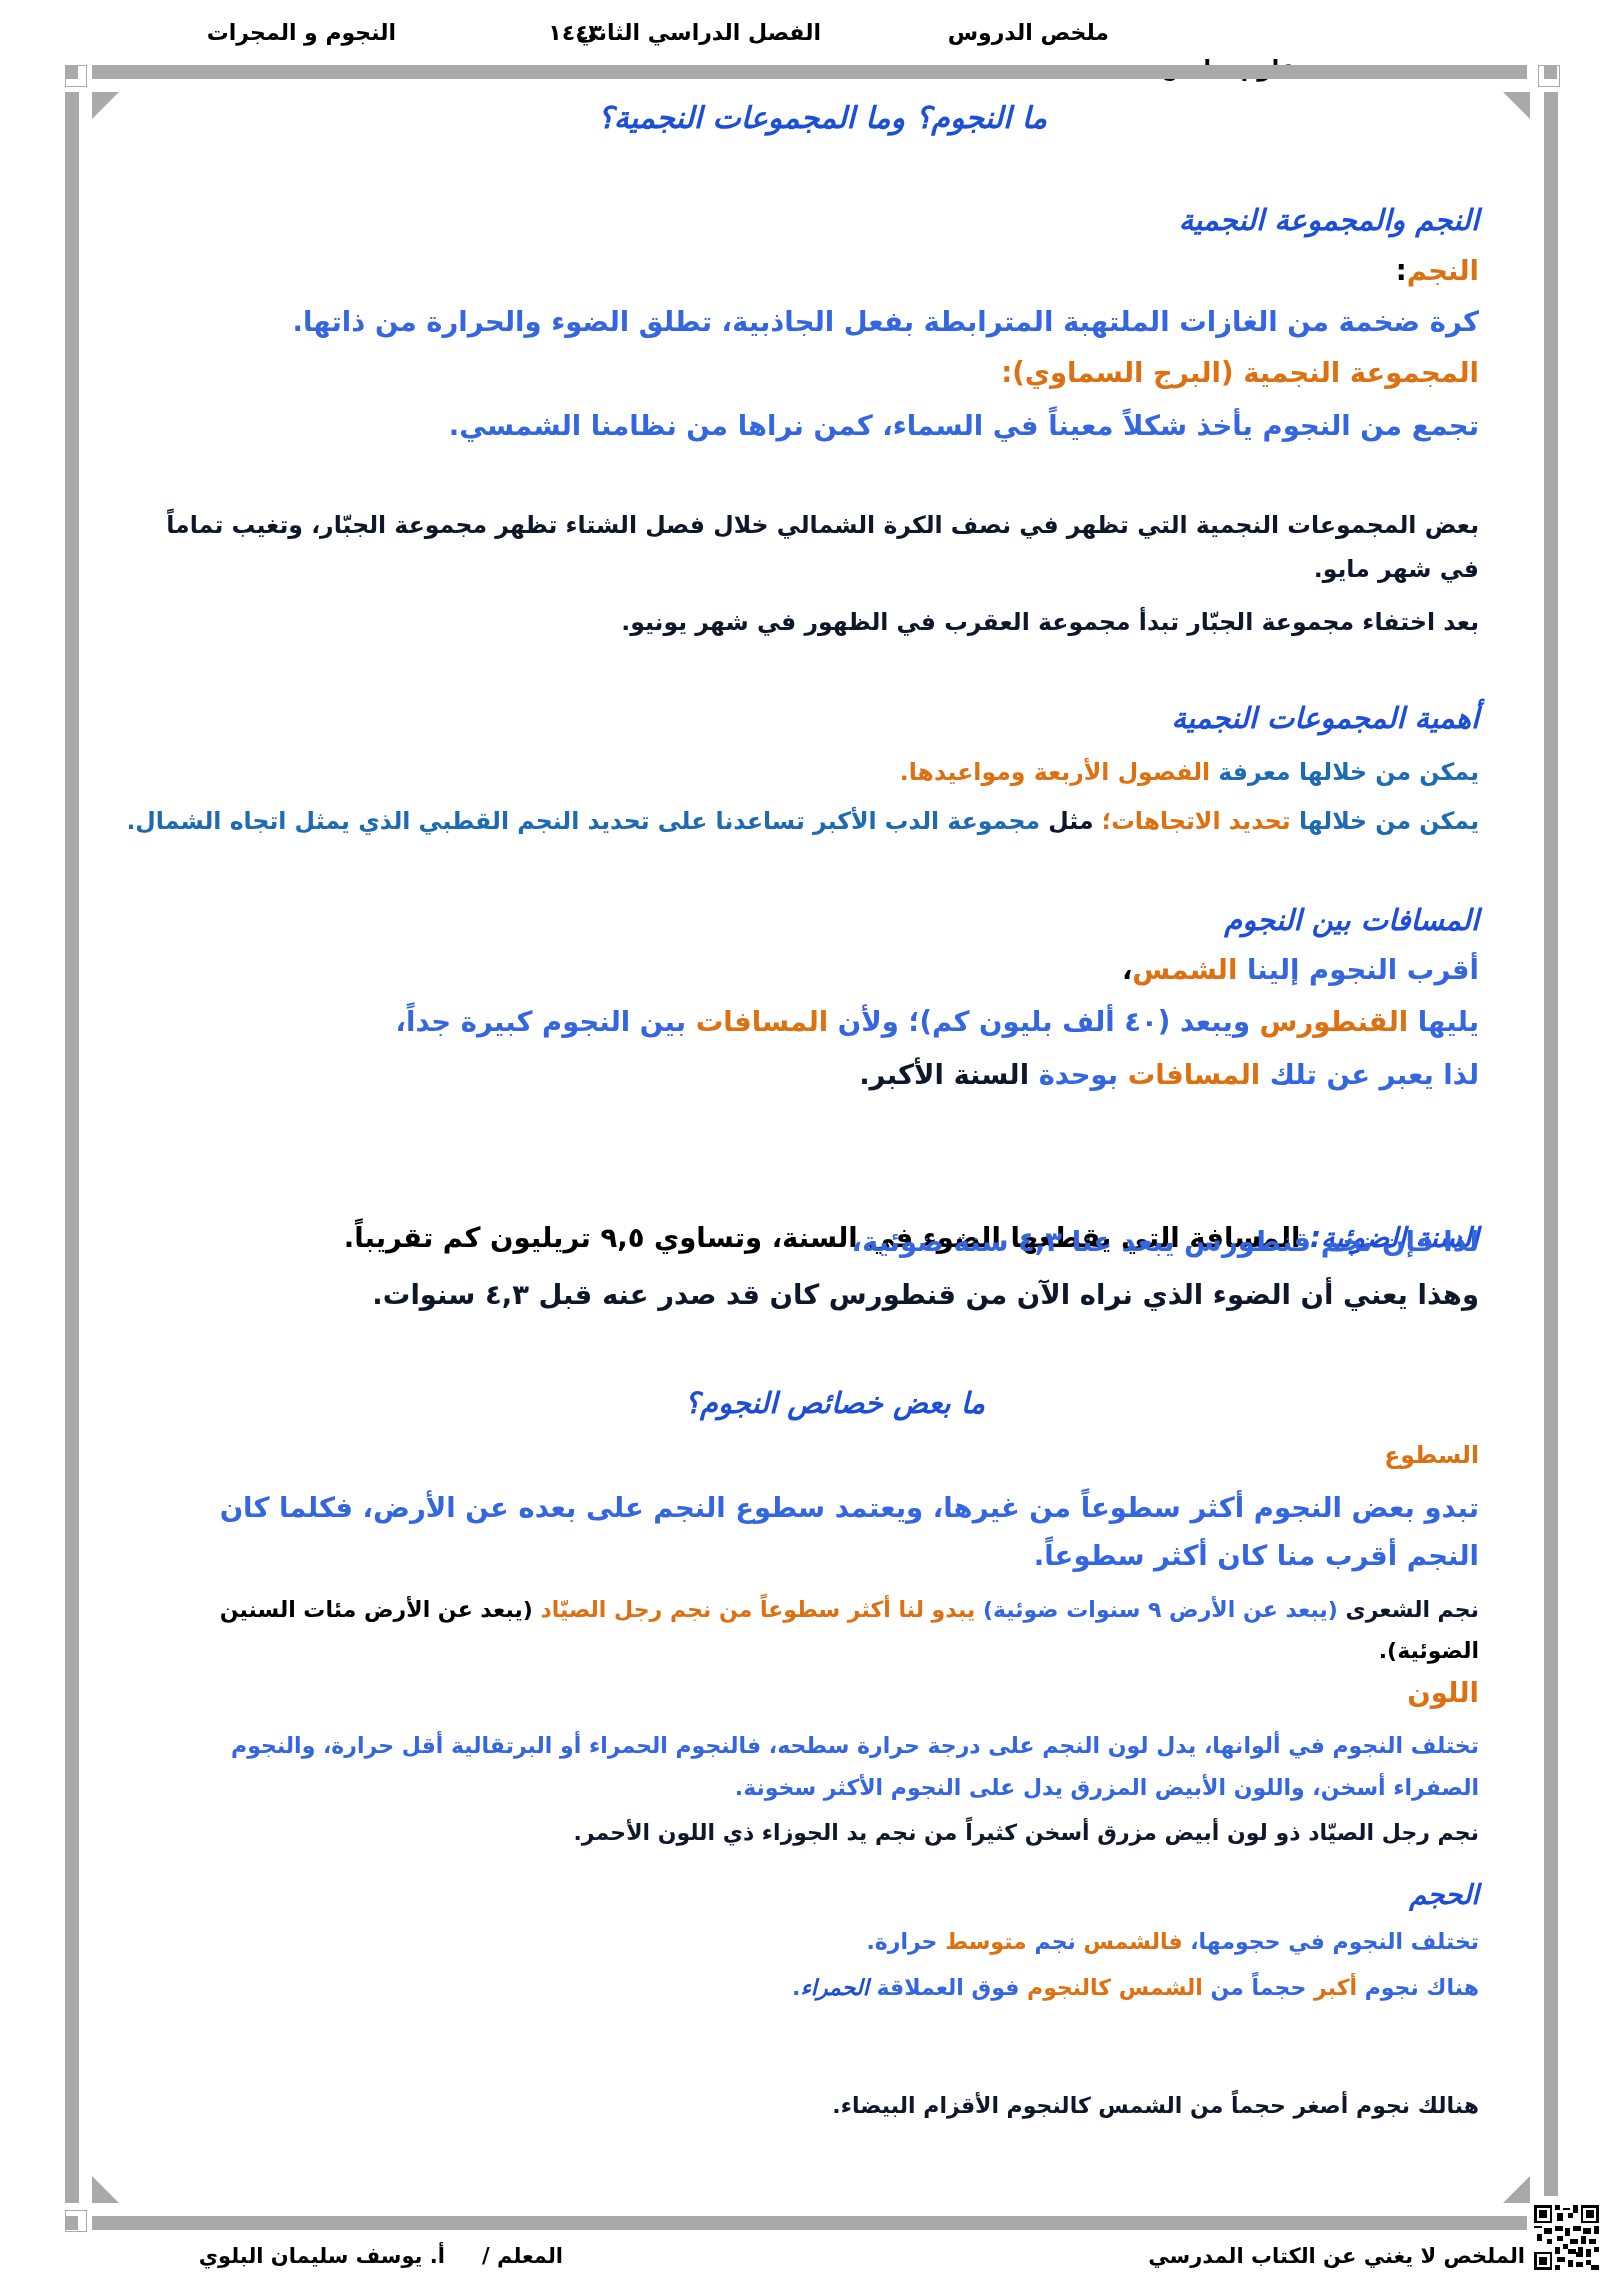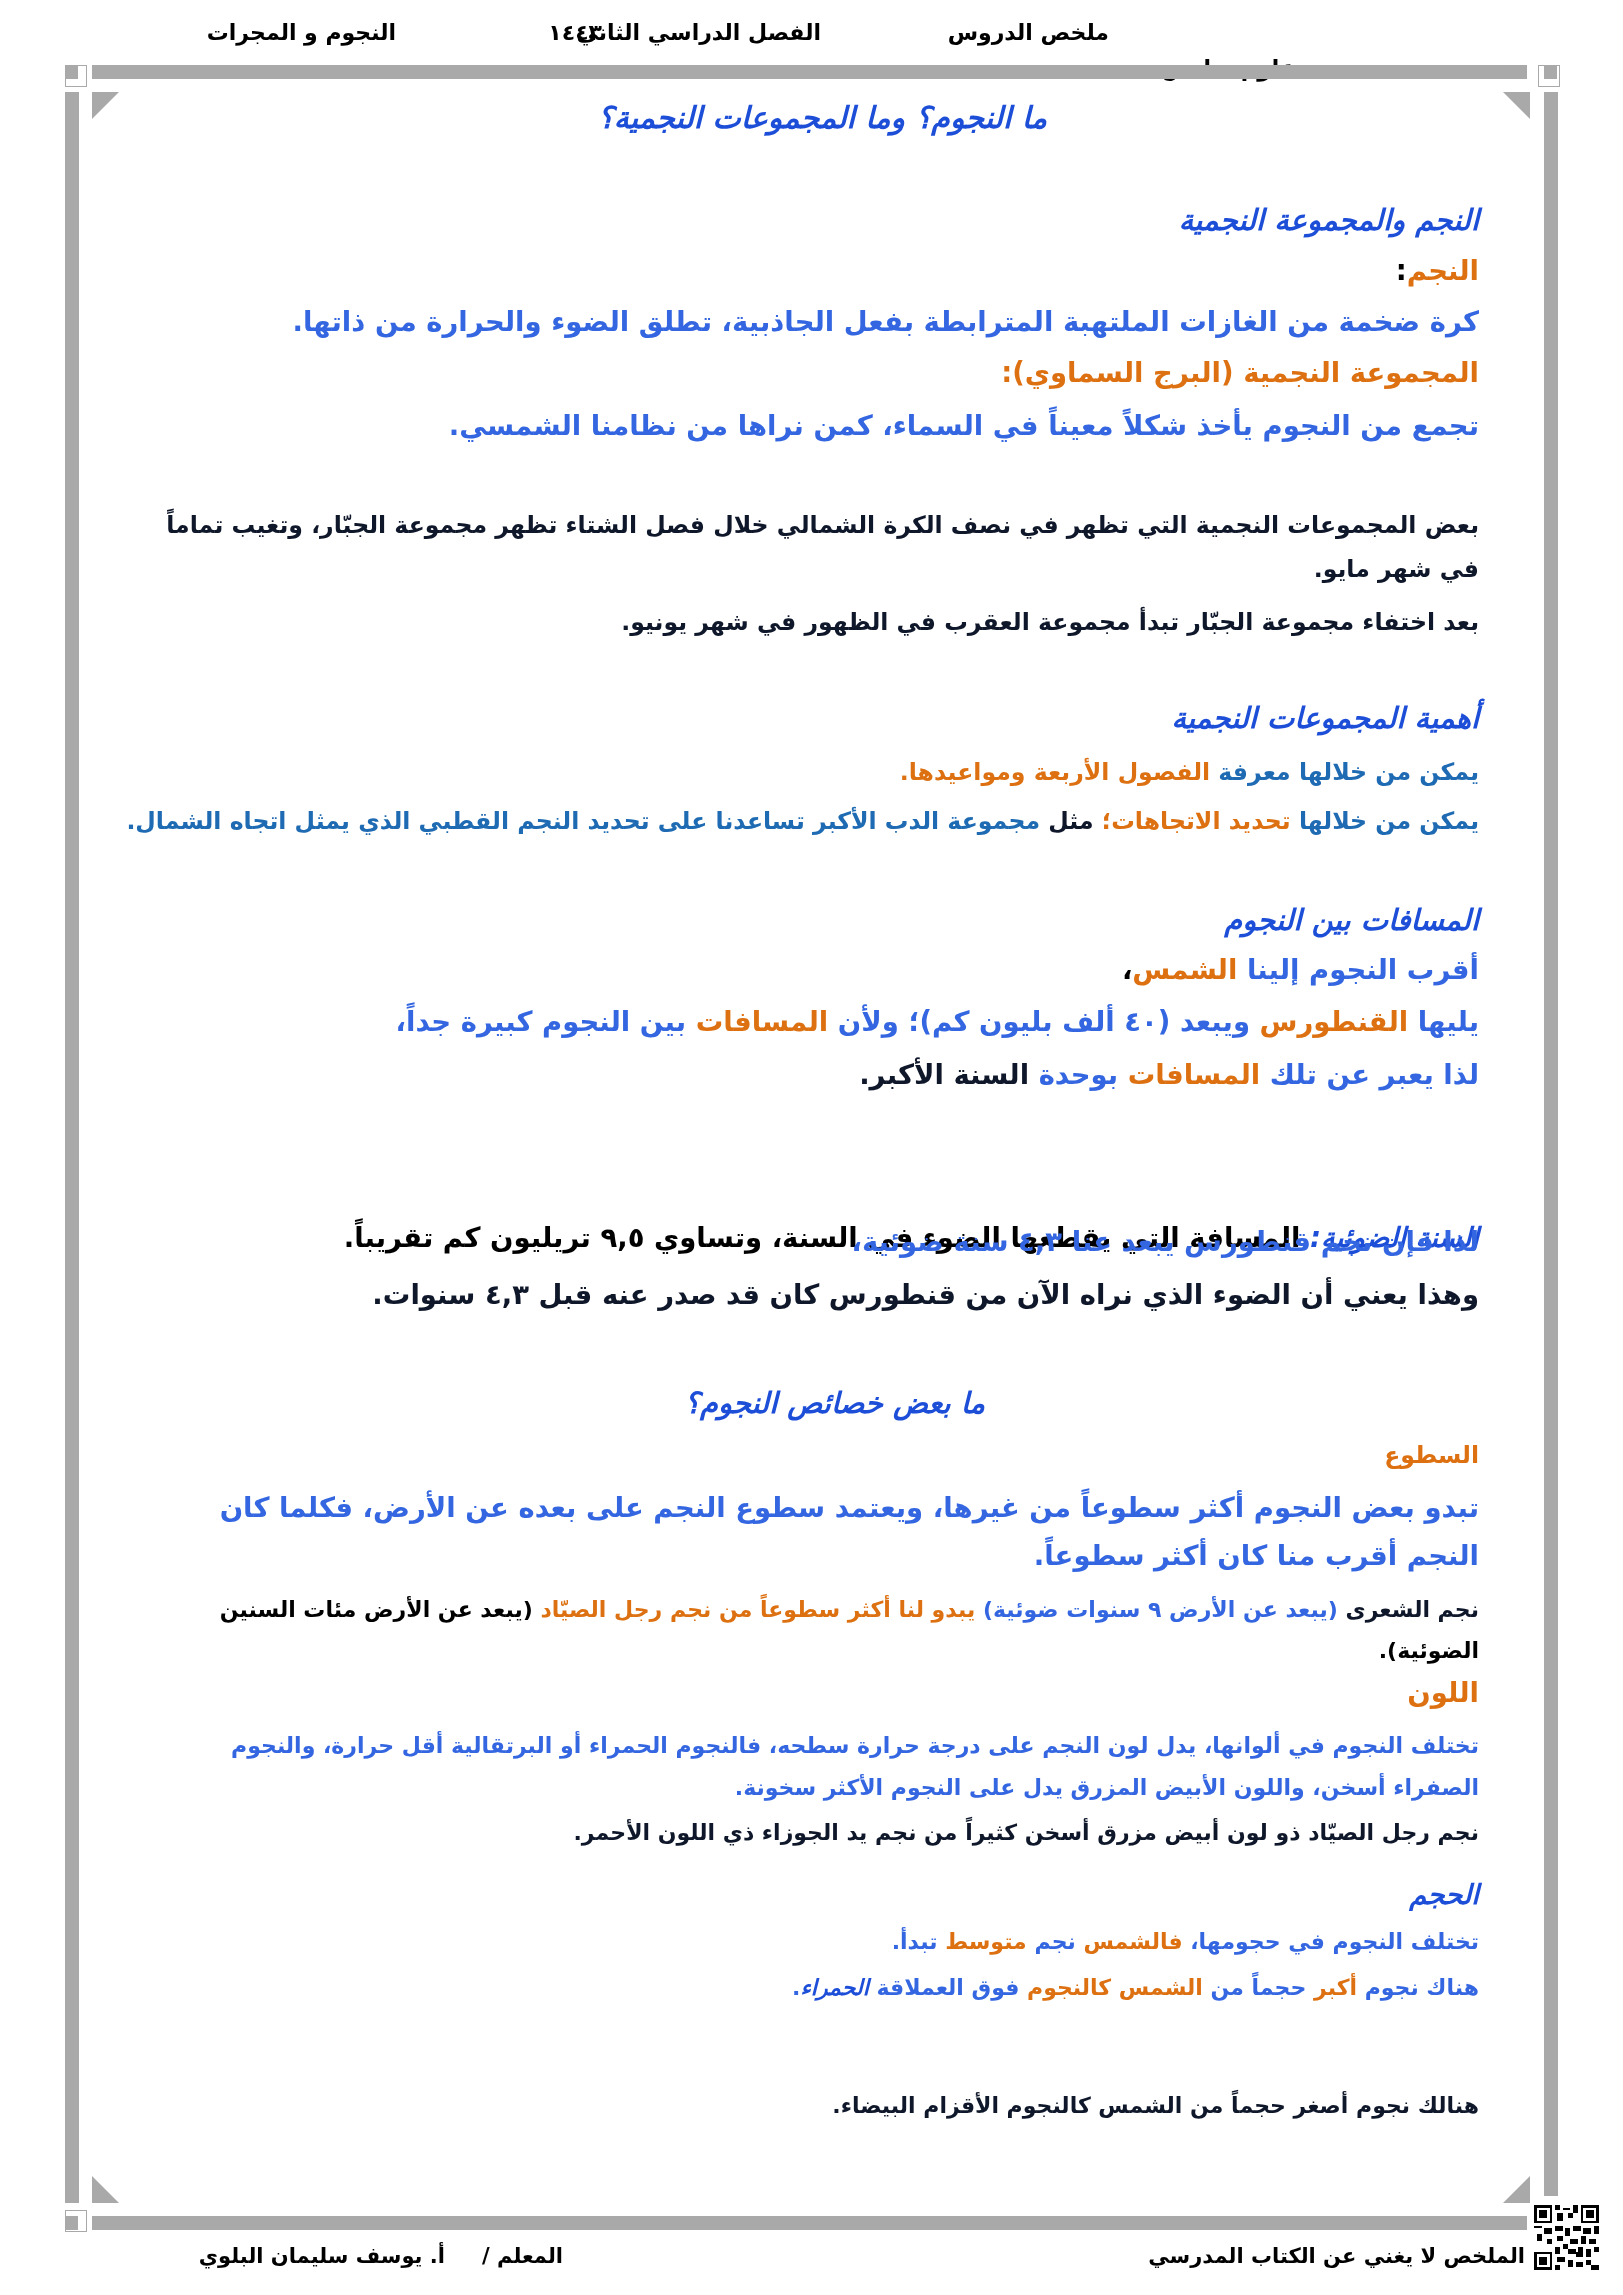--- a/index.html
+++ b/index.html
@@ -138,21 +138,21 @@
 
   <div class="blk h-sub c-orange" style="top:1584px; right:13px;">اللون</div>
 
   <div class="blk t-sm c-blue wrap" style="top:1633px; right:13px; width:1328px; line-height:1.9;">تختلف النجوم في ألوانها، يدل لون النجم على درجة حرارة سطحه، فالنجوم الحمراء أو البرتقالية أقل حرارة، والنجوم الصفراء أسخن، واللون الأبيض المزرق يدل على النجوم الأكثر سخونة.</div>
 
   <div class="blk t-sm c-green" style="top:1728px; right:13px;">نجم رجل الصيّاد ذو لون أبيض مزرق أسخن كثيراً من نجم يد الجوزاء ذي اللون الأحمر.</div>
 
   <div class="blk h-sub c-red" style="top:1777px; right:13px;margin-top:9px;">الحجم</div>
 
   <div class="blk t-sm" style="top:1837px; right:13px;">
-    <span class="c-blue">تختلف النجوم في حجومها، </span><span class="c-orange">فالشمس</span><span class="c-blue"> نجم </span><span class="c-orange">متوسط</span><span class="c-blue"> تبدأ.</span>
+    <span class="c-blue">تختلف النجوم في حجومها، </span><span class="c-orange">فالشمس</span><span class="c-blue"> نجم </span><span class="c-orange">متوسط</span><span class="c-blue"> حرارة.</span>
   </div>
 
   <div class="blk t-sm" style="top:1883px; right:13px;">
     <span class="c-blue">هناك نجوم </span><span class="c-orange">أكبر</span><span class="c-blue"> حجماً من </span><span class="c-orange">الشمس كالنجوم</span><span class="c-blue"> فوق العملاقة </span><span class="c-red">الحمراء</span><span class="c-blue">.</span>
   </div>
 
   <div class="blk t-sm c-green" style="top:2001px; right:13px;">هنالك نجوم أصغر حجماً من الشمس كالنجوم الأقزام البيضاء.</div>
 </div>
 
 <div class="page-footer">

